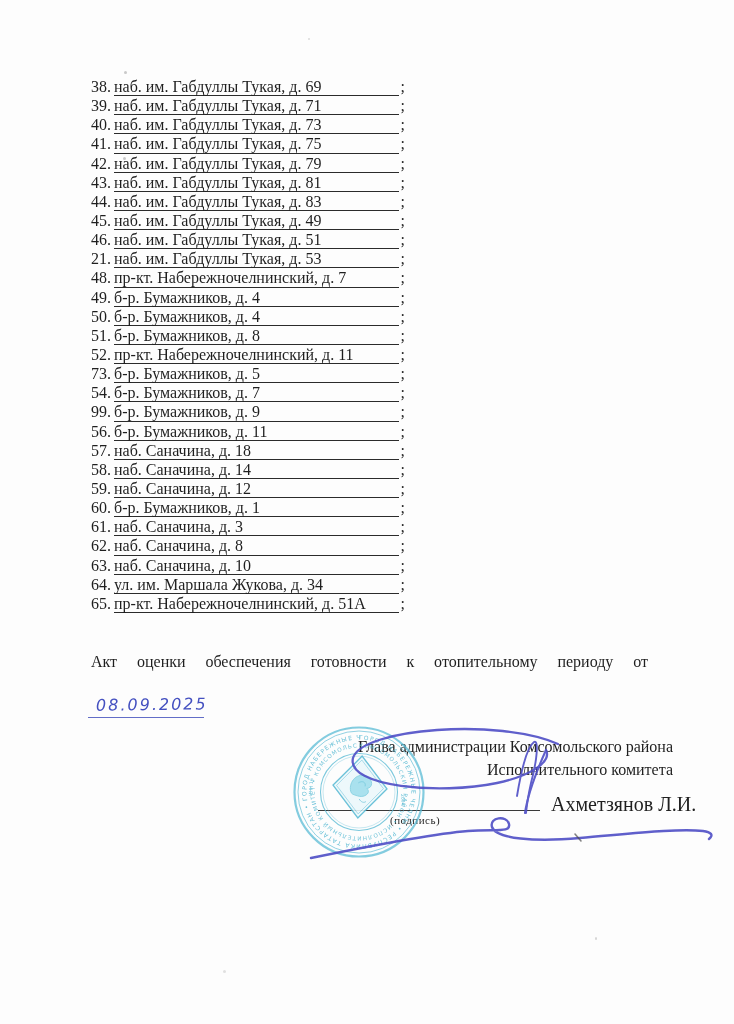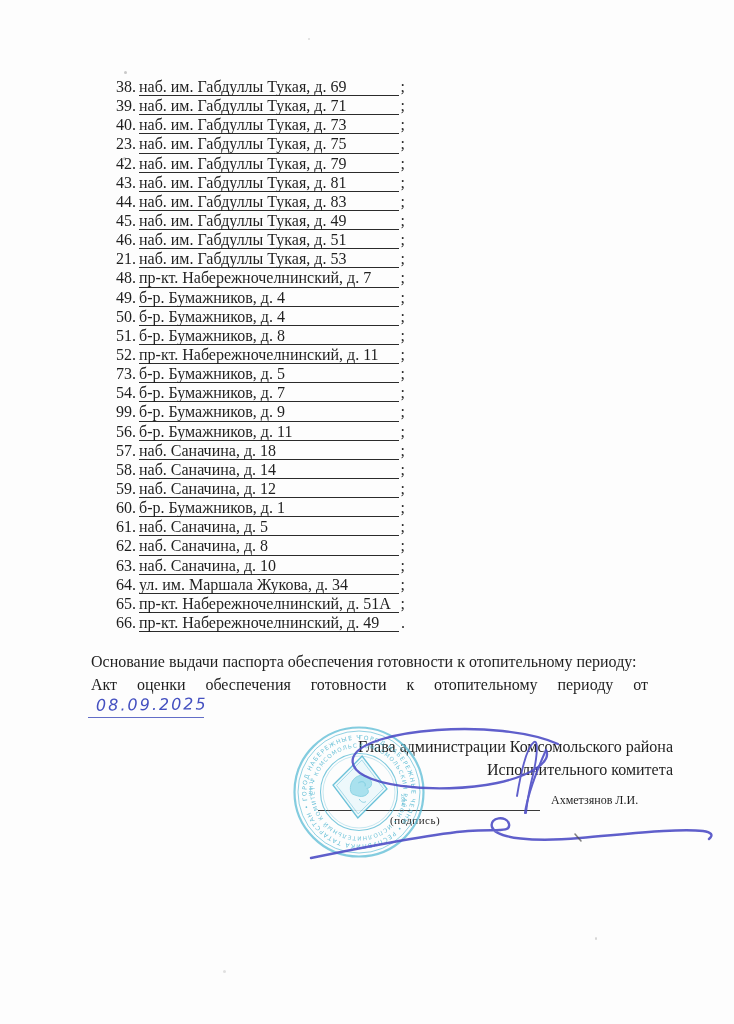--- a/index.html
+++ b/index.html
@@ -4,41 +4,41 @@
 <style>
   html,body { margin:0; padding:0; background:#ffffff; }
   .page {
     position:relative; width:734px; height:1024px;
     background:#fdfdfd; overflow:hidden;
     color:#1f1f1f; font-family:"Liberation Serif", serif;
   }
 
   
   .address-list { position:absolute; left:91px; top:77px; width:314px; }
-  .addr-row { display:flex; align-items:stretch; height:19.15px; line-height:19.15px; font-size:16px; color:#1f1f1f;margin-left:25px; }
+  .addr-row { display:flex; align-items:stretch; height:19.15px; line-height:19.15px; font-size:16px; color:#1f1f1f; }
   .addr-row .num { flex:0 0 23px; }
   .addr-row .addr { flex:1 1 auto; border-bottom:1.2px solid #2b2b2b; white-space:nowrap; }
   .addr-row .end { flex:0 0 auto; padding-left:2px; }
 
   
   .basis { position:absolute; left:91px; top:651px; width:557px; font-size:16px; line-height:22.5px; }
   .basis .l2 { text-align:justify; text-align-last:justify; }
 
   
   .hand-date {
     position:absolute; left:96px; top:695px;
     font-family:"DejaVu Sans", sans-serif; font-style:italic;
     font-size:16px; letter-spacing:2px; color:#4450c0;
     transform:rotate(-0.8deg);
   }
   .date-underline { position:absolute; left:88px; top:717px; width:116px; border-top:1.6px solid #4753bd; opacity:.85; }
 
   
   .sig-titles { position:absolute; right:61px; top:736px; text-align:right; font-size:16px; line-height:22.5px; }
-  .sig-name   { position:absolute; left:551px; top:793px; font-size:12px; }
+  .sig-name   { position:absolute; left:551px; top:793px; font-size:20px; }
   .sig-line   { position:absolute; left:318px; top:810px; width:222px; border-top:1.5px solid #3a3a3a; }
   .sig-caption{ position:absolute; left:390px; top:814px; font-size:11px; letter-spacing:.5px; }
 
   
   .stamp-svg { position:absolute; left:291px; top:724px; width:136px; height:136px; opacity:.92; }
   .ink-svg   { position:absolute; left:0; top:0; width:734px; height:1024px; pointer-events:none; }
 
   
   .speck { position:absolute; background:#8a8a8a; border-radius:50%; opacity:.45; }
 </style>
@@ -66,21 +66,21 @@
       <span class="end">;</span>
     </div>
 
     <div class="addr-row">
       <span class="num">40.</span>
       <span class="addr">наб. им. Габдуллы Тукая, д. 73</span>
       <span class="end">;</span>
     </div>
 
     <div class="addr-row">
-      <span class="num">23.</span>
+      <span class="num">41.</span>
       <span class="addr">наб. им. Габдуллы Тукая, д. 75</span>
       <span class="end">;</span>
     </div>
 
     <div class="addr-row">
       <span class="num">42.</span>
       <span class="addr">наб. им. Габдуллы Тукая, д. 79</span>
       <span class="end">;</span>
     </div>
 
@@ -187,21 +187,21 @@
     </div>
 
     <div class="addr-row">
       <span class="num">60.</span>
       <span class="addr">б-р. Бумажников, д. 1</span>
       <span class="end">;</span>
     </div>
 
     <div class="addr-row">
       <span class="num">61.</span>
-      <span class="addr">наб. Саначина, д. 5</span>
+      <span class="addr">наб. Саначина, д. 3</span>
       <span class="end">;</span>
     </div>
 
     <div class="addr-row">
       <span class="num">62.</span>
       <span class="addr">наб. Саначина, д. 8</span>
       <span class="end">;</span>
     </div>
 
     <div class="addr-row">
@@ -215,29 +215,23 @@
       <span class="addr">ул. им. Маршала Жукова, д. 34</span>
       <span class="end">;</span>
     </div>
 
     <div class="addr-row">
       <span class="num">65.</span>
       <span class="addr">пр-кт. Набережночелнинский, д. 51А</span>
       <span class="end">;</span>
     </div>
 
-    <div class="addr-row">
-      <span class="num">66.</span>
-      <span class="addr">пр-кт. Набережночелнинский, д. 49</span>
-      <span class="end">.</span>
-    </div>
   </div>
 
   <div class="basis">
-    <div class="l1">Основание выдачи паспорта обеспечения готовности к отопительному периоду:</div>
     <div class="l2">Акт оценки обеспечения готовности к отопительному периоду от</div>
   </div>
 
   <div class="hand-date">08.09.2025</div>
   <div class="date-underline"></div>
 
   <div class="sig-titles">
     <div>Глава администрации Комсомольского района</div>
     <div>Исполнительного комитета</div>
   </div>

